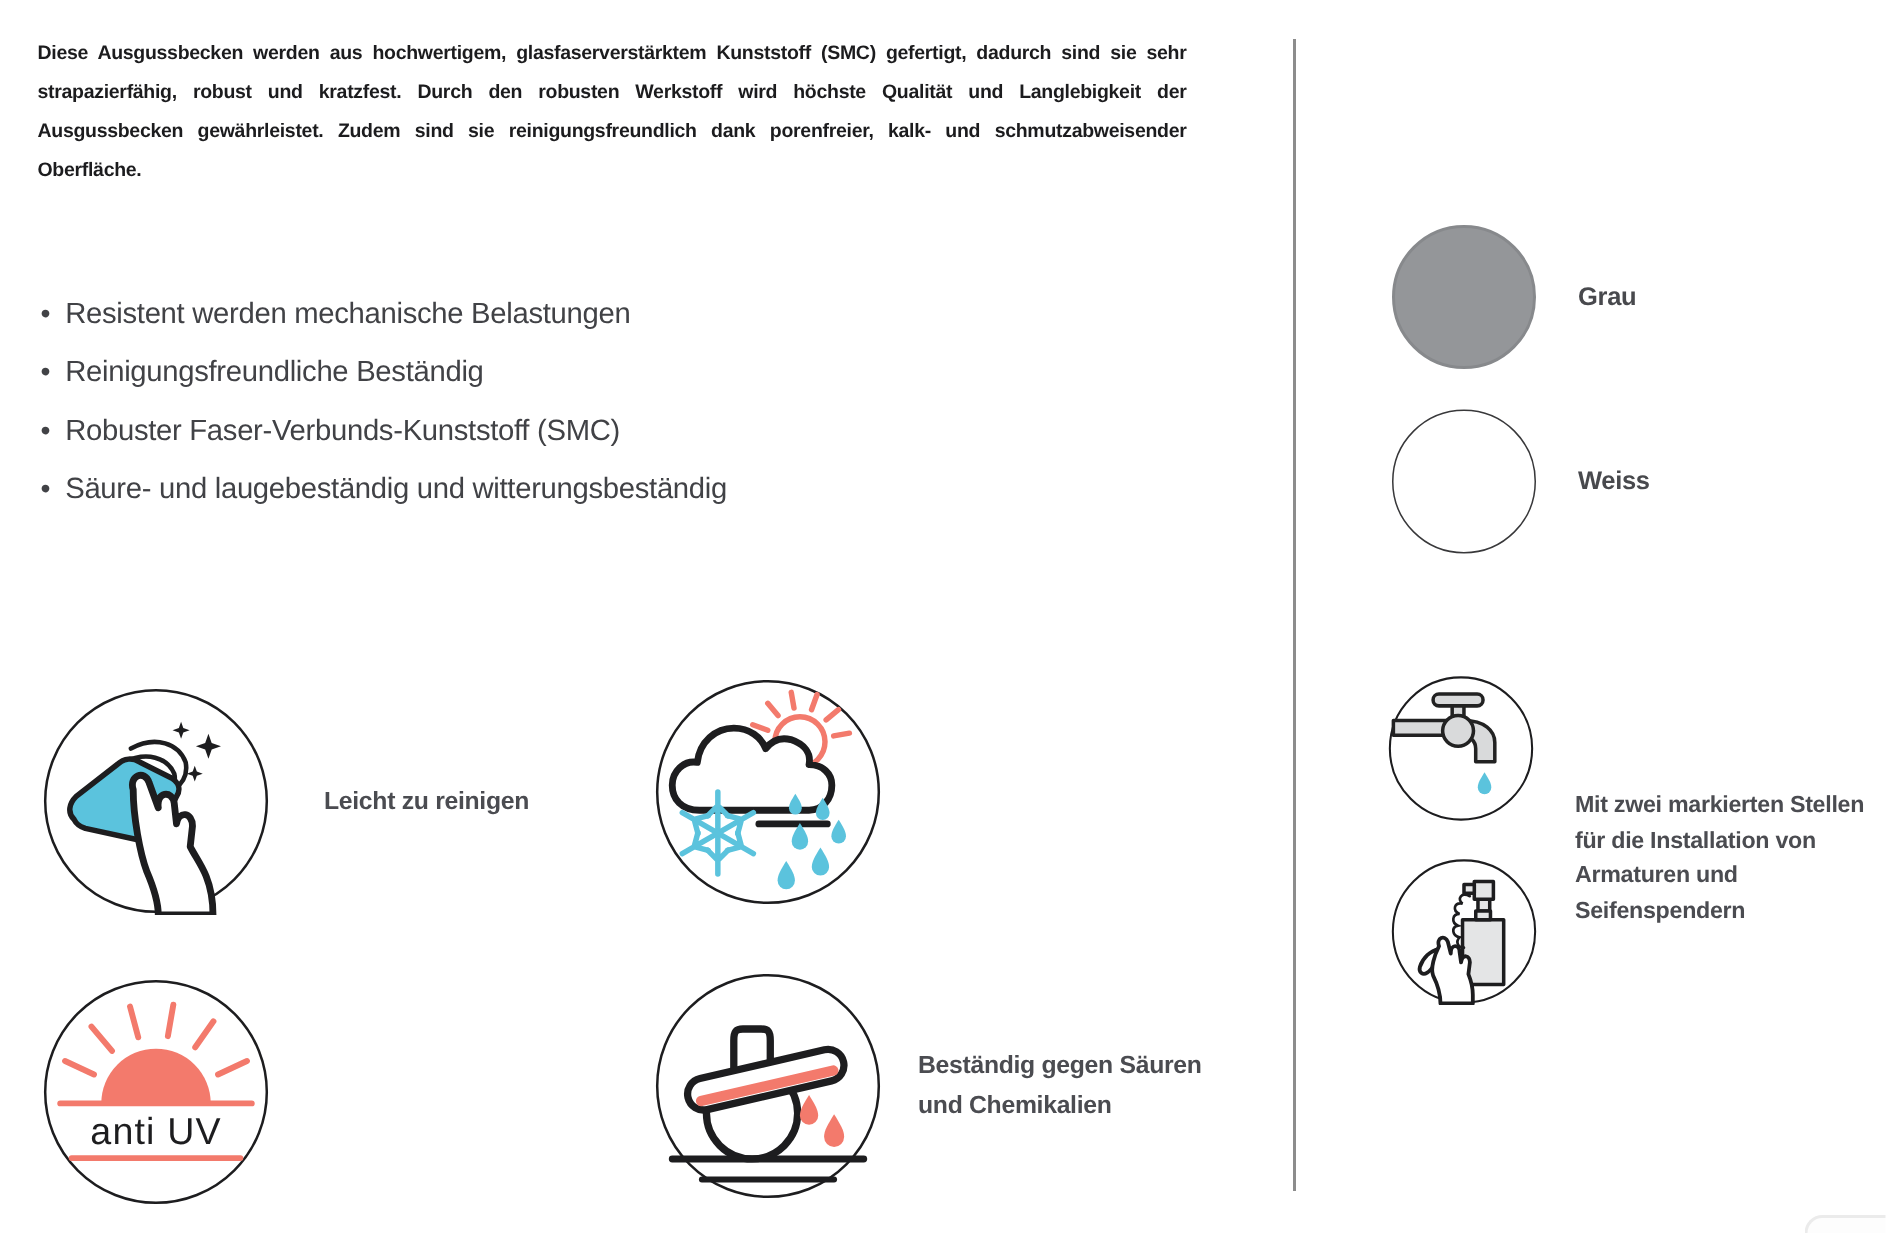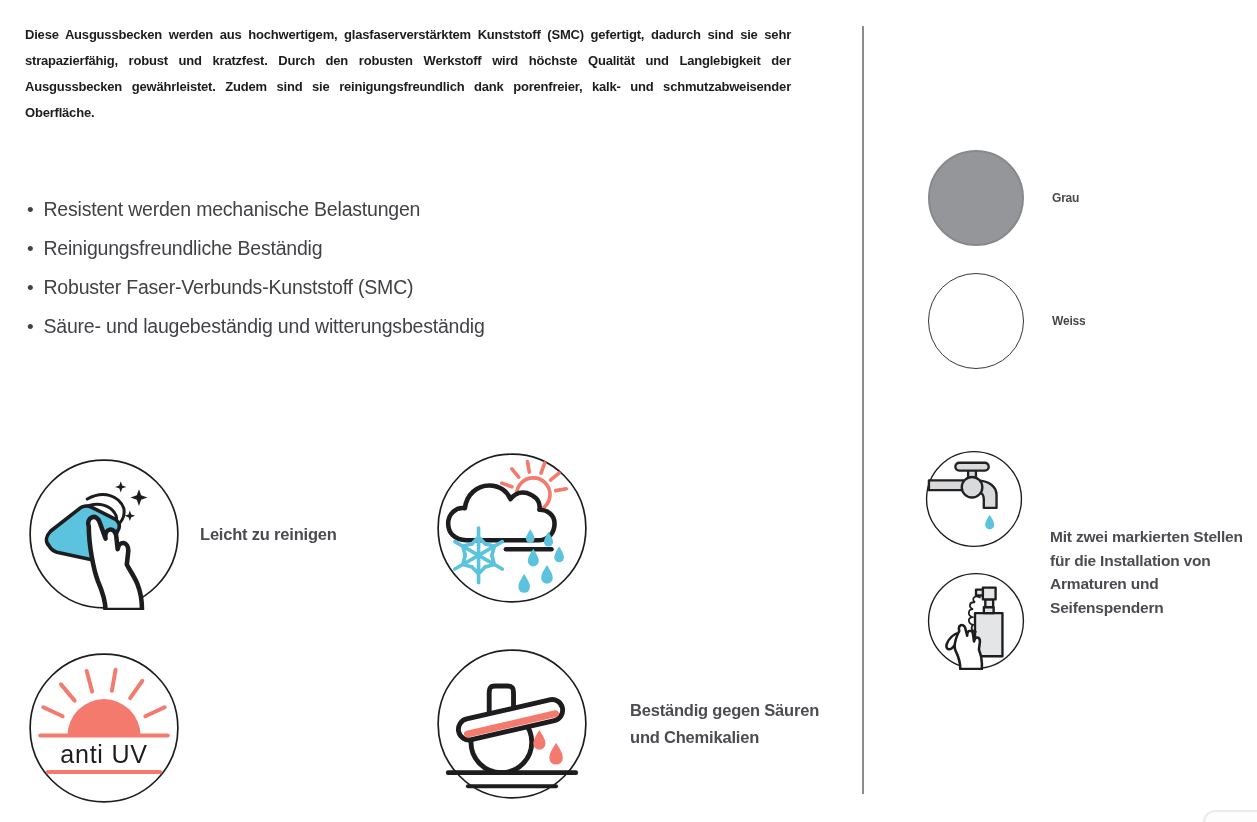--- a/index.html
+++ b/index.html
@@ -23,33 +23,33 @@
     display:flex;align-items:baseline;margin:0 0 16px 0;
     font-size:19.5px;line-height:23px;color:#414246;font-weight:normal;
     letter-spacing:-0.2px;
   }
   .bullets .dot{margin-right:10px;font-size:19px;color:#414246}
 
   
   .feature{display:flex;align-items:center}
   .ficon{width:152px;height:152px;flex:0 0 152px}
   .flabel{
-    margin-left:20px;font-size:16.5px;font-weight:bold;color:#4b4c51;
+    margin-left:36px;font-size:16.5px;font-weight:bold;color:#4b4c51;
     line-height:27px;letter-spacing:-0.2px;white-space:pre-line;
   }
 
   
   .divider{left:862px;top:26px;width:2px;height:768px;background:#8c8c8c}
 
   
   .crow{display:flex;align-items:center}
   .swatch{width:96px;height:96px;border-radius:50%;box-sizing:border-box;flex:0 0 96px}
   .swatch.gray{background:#949699;border:2px solid #87898c}
   .swatch.white{background:#ffffff;border:1.5px solid #38383a}
-  .clabel{margin-left:28px;font-size:12px;font-weight:bold;color:#48494d;letter-spacing:-0.2px}
+  .clabel{margin-left:28px;font-size:17px;font-weight:bold;color:#48494d;letter-spacing:-0.2px}
 
   
   .ricon{width:98px;height:98px}
   .note{
     left:1050px;top:525px;width:210px;
     font-size:15.5px;font-weight:bold;color:#4b4c51;
     line-height:23.5px;letter-spacing:-0.2px;white-space:pre-line;
   }
 
   
@@ -166,21 +166,21 @@
       <rect x="14" y="40" width="70" height="14" rx="7" fill="#ffffff" stroke="#1d1d1f" stroke-width="3.2"></rect>
       <rect x="17" y="47.5" width="64" height="4.5" rx="2.2" fill="#F37A6C"></rect>
     </g>
     <g fill="#F37A6C">
       <use href="#dc4" transform="translate(68,60)"></use>
       <use href="#dc4" transform="translate(79,69) scale(1.1)"></use>
     </g>
     <path d="M8,82 L92,82" stroke="#1d1d1f" stroke-width="3" stroke-linecap="round"></path>
     <path d="M21,91 L79,91" stroke="#1d1d1f" stroke-width="2.6" stroke-linecap="round"></path>
   </svg>
-  <div class="flabel" style="margin-left:42px">Beständig gegen Säuren
+  <div class="flabel" style="margin-left:24px">Beständig gegen Säuren
 und Chemikalien</div>
 </div>
 
 <div class="abs divider"></div>
 
 <div class="abs crow" style="left:928px;top:150px">
   <div class="swatch gray"></div>
   <div class="clabel">Grau</div>
 </div>
 

